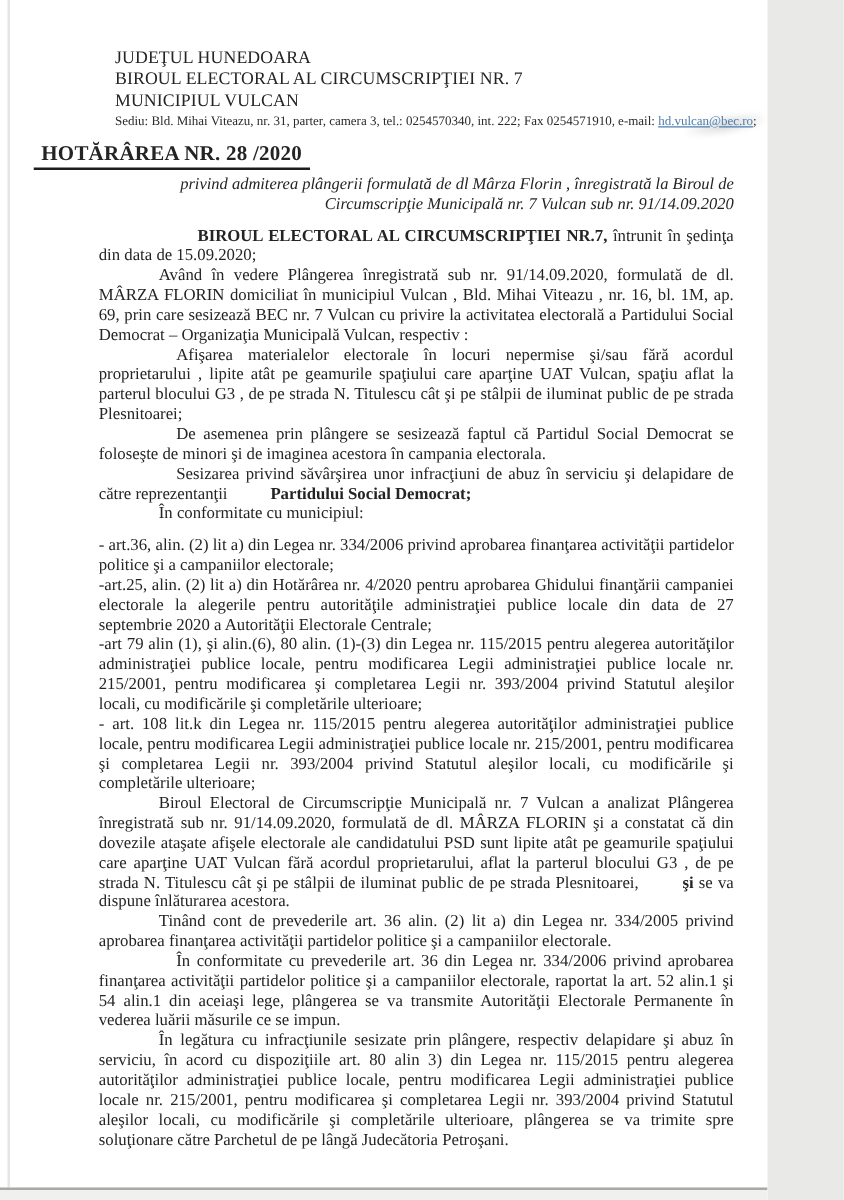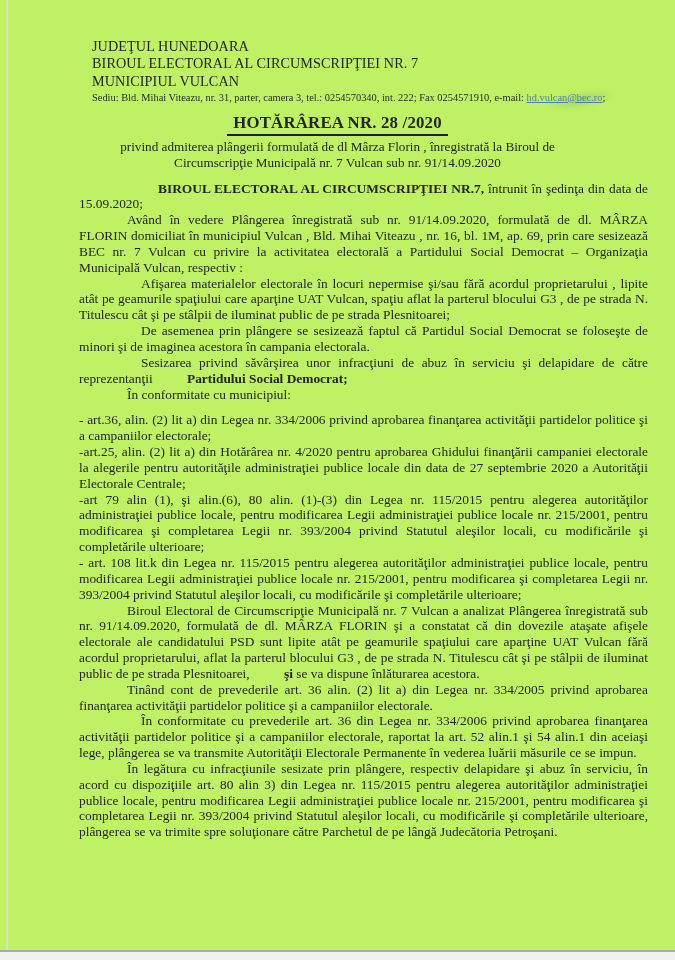--- a/index.html
+++ b/index.html
@@ -1,20 +1,20 @@
 <!DOCTYPE html>
 <html style="--email-color: #4d7fae;"><head>
 <meta charset="utf-8">
 <style>
   html,body { margin:0; padding:0; }
   body { background:#e9e9e7; }
   .page {
     position:relative;
-    width:675px; height:960px;
-    background:#bef264;
+    width:614px; height:960px;
+    background:#ffffff;
     overflow:hidden;
     font-family:"Liberation Serif","DejaVu Serif",serif;
     color:#242424;
     -webkit-font-smoothing:antialiased;
   }
   .edge-line {
     position:absolute; left:6px; top:0; bottom:10px;
     width:2px; background:#deded9; opacity:.8;
   }
   .bottom-band {
@@ -30,29 +30,29 @@
   .header { padding-left:13px; }
   .header-line {
     font-size:14.2px; line-height:17.3px; letter-spacing:.1px;
     white-space:nowrap;
   }
   .sediu {
     margin-top:2px; font-size:10.4px; line-height:12.5px; white-space:nowrap;
     color:#2a2a2a;
   }
   .sediu a { color:var(--email-color,#4d7fae); text-decoration:underline; }
-  .title-block { text-align:center; margin:9px 0 0 -52px; }
+  .title-block { text-align:left; margin:9px 0 0 -52px; }
   .doc-title {
     display:inline-block; font-weight:bold; font-size:16.8px;
     border-bottom:2px solid #1d1d1d; padding:0 6px 1px 6px;
     letter-spacing:.2px;
   }
   .subtitle {
-    text-align:center; margin:3px 0 0 -52px;
-    font-size:13.2px; line-height:15.6px;
+    text-align:right; margin:3px 0 0 -52px;
+    font-size:13.2px; line-height:15.6px;font-style:italic;
   }
   .body-text { margin-top:10px; font-size:13.4px; line-height:15.85px; }
   .para { margin:0; text-align:justify; text-indent:48px; }
   .para.indent-lg { text-indent:62px; }
   .para.list { text-indent:0; }
   .para.gap-top { margin-top:10px; }
   .b { font-weight:bold;margin-left:31px; }
 </style>
 </head>
 <body>

